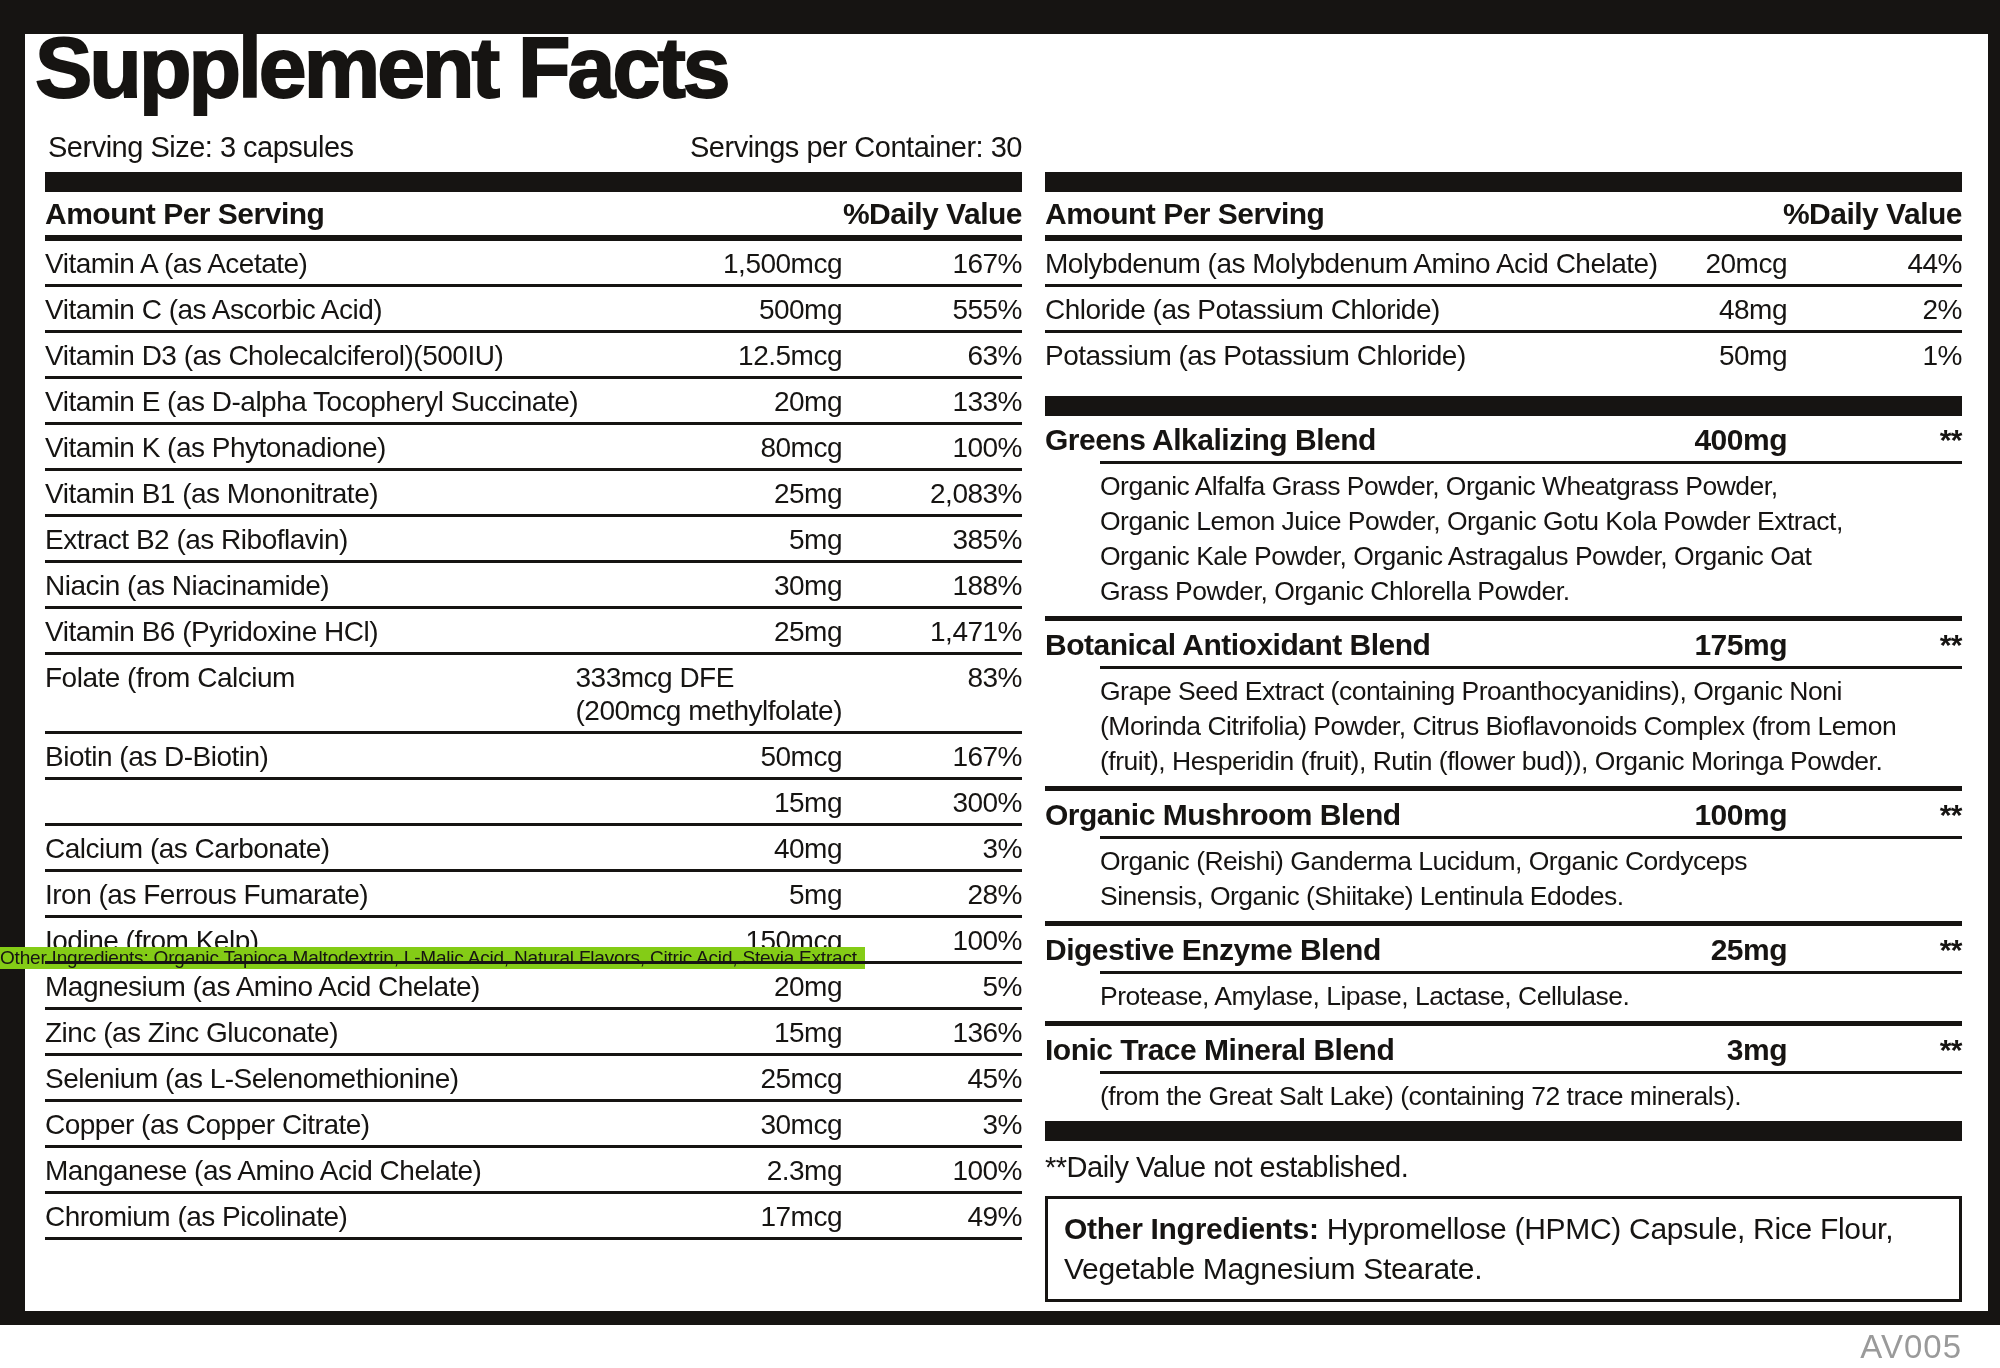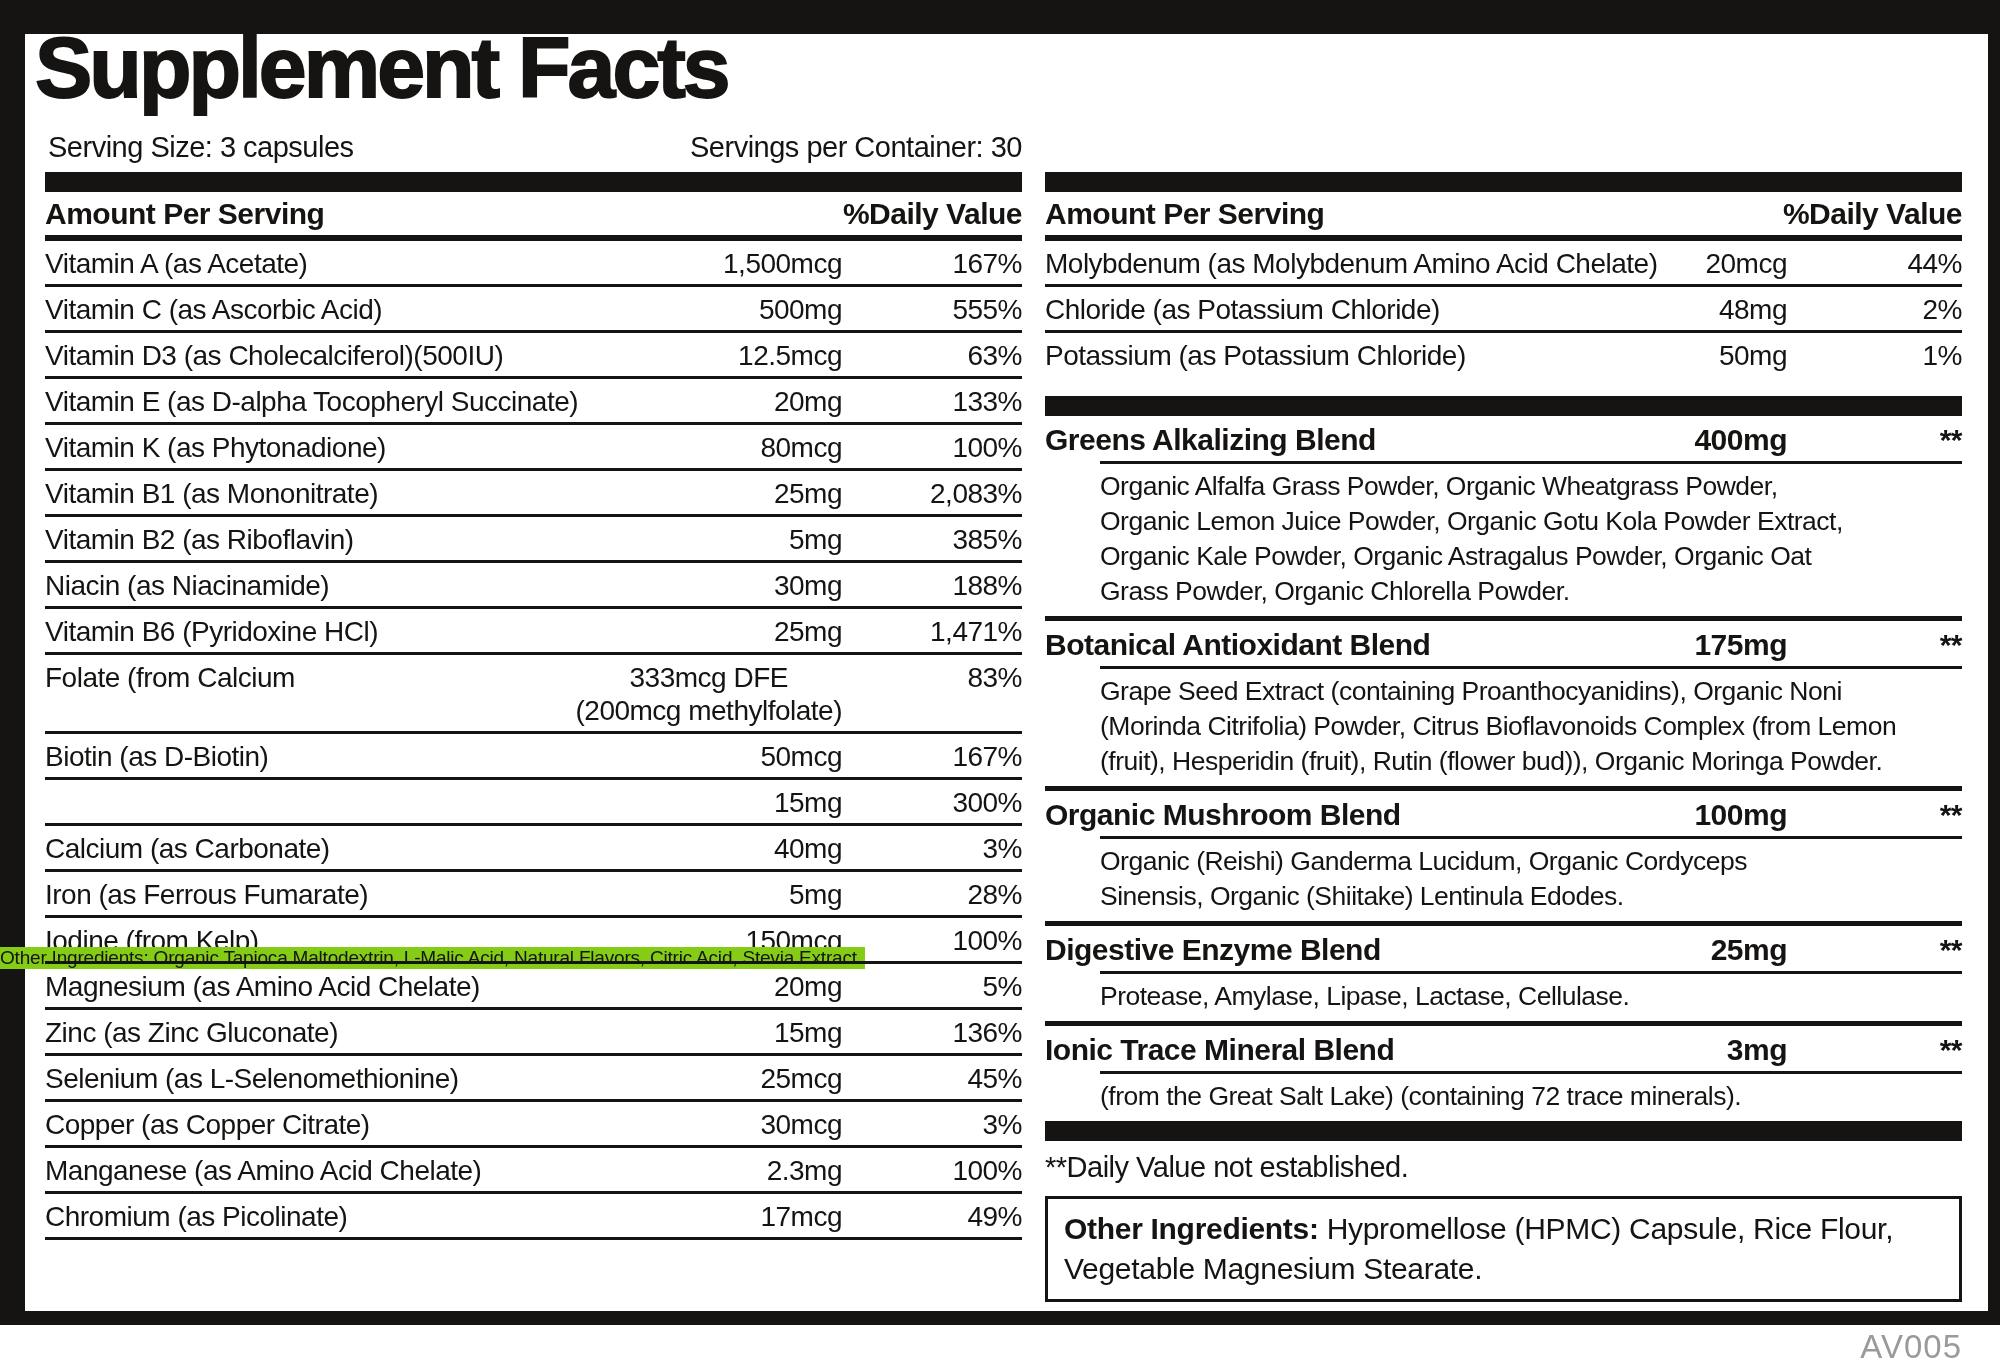--- a/index.html
+++ b/index.html
@@ -36,21 +36,21 @@
     font-weight:bold; font-size:30px; letter-spacing:-0.5px;
     line-height:32px; padding:6px 0 5px; border-bottom:6px solid var(--ink);
   }
   .frow{
     display:flex; align-items:flex-start;
     font-size:28px; line-height:33px; letter-spacing:-0.5px;
     padding:6px 0 4px; border-bottom:3px solid var(--ink);
   }
   .no-last-border .frow:last-child{ border-bottom:none; padding-bottom:24px; }
   .c-n{ flex:1 1 auto; padding-right:8px; }
-  .c-a{ flex:0 0 auto; margin-left:auto; text-align:center; }
+  .c-a{ flex:0 0 auto; margin-left:auto; text-align:left; }
   .c-d{ flex:0 0 auto; text-align:right; }
   #left-panel .c-d{ width:180px; }
   #right-panel .c-d{ width:175px; }
   .l2{ display:block; padding-left:30px; }
   .l2r{ display:block; }
 
   .blend{ border-bottom:5px solid var(--ink); }
   .blend:last-of-type{ border-bottom:none; }
   .bhead{
     display:flex; align-items:flex-end;
@@ -136,21 +136,21 @@
     <div class="c-d">100%</div>
   </div>
 
   <div class="frow">
     <div class="c-n"><span>Vitamin B1 (as Mononitrate)</span></div>
     <div class="c-a"><span>25mg</span></div>
     <div class="c-d">2,083%</div>
   </div>
 
   <div class="frow">
-    <div class="c-n"><span>Vitamin B2 (as Riboflavin)</span></div>
+    <div class="c-n"><span>Extract B2 (as Riboflavin)</span></div>
     <div class="c-a"><span>5mg</span></div>
     <div class="c-d">385%</div>
   </div>
 
   <div class="frow">
     <div class="c-n"><span>Niacin (as Niacinamide)</span></div>
     <div class="c-a"><span>30mg</span></div>
     <div class="c-d">188%</div>
   </div>
 

